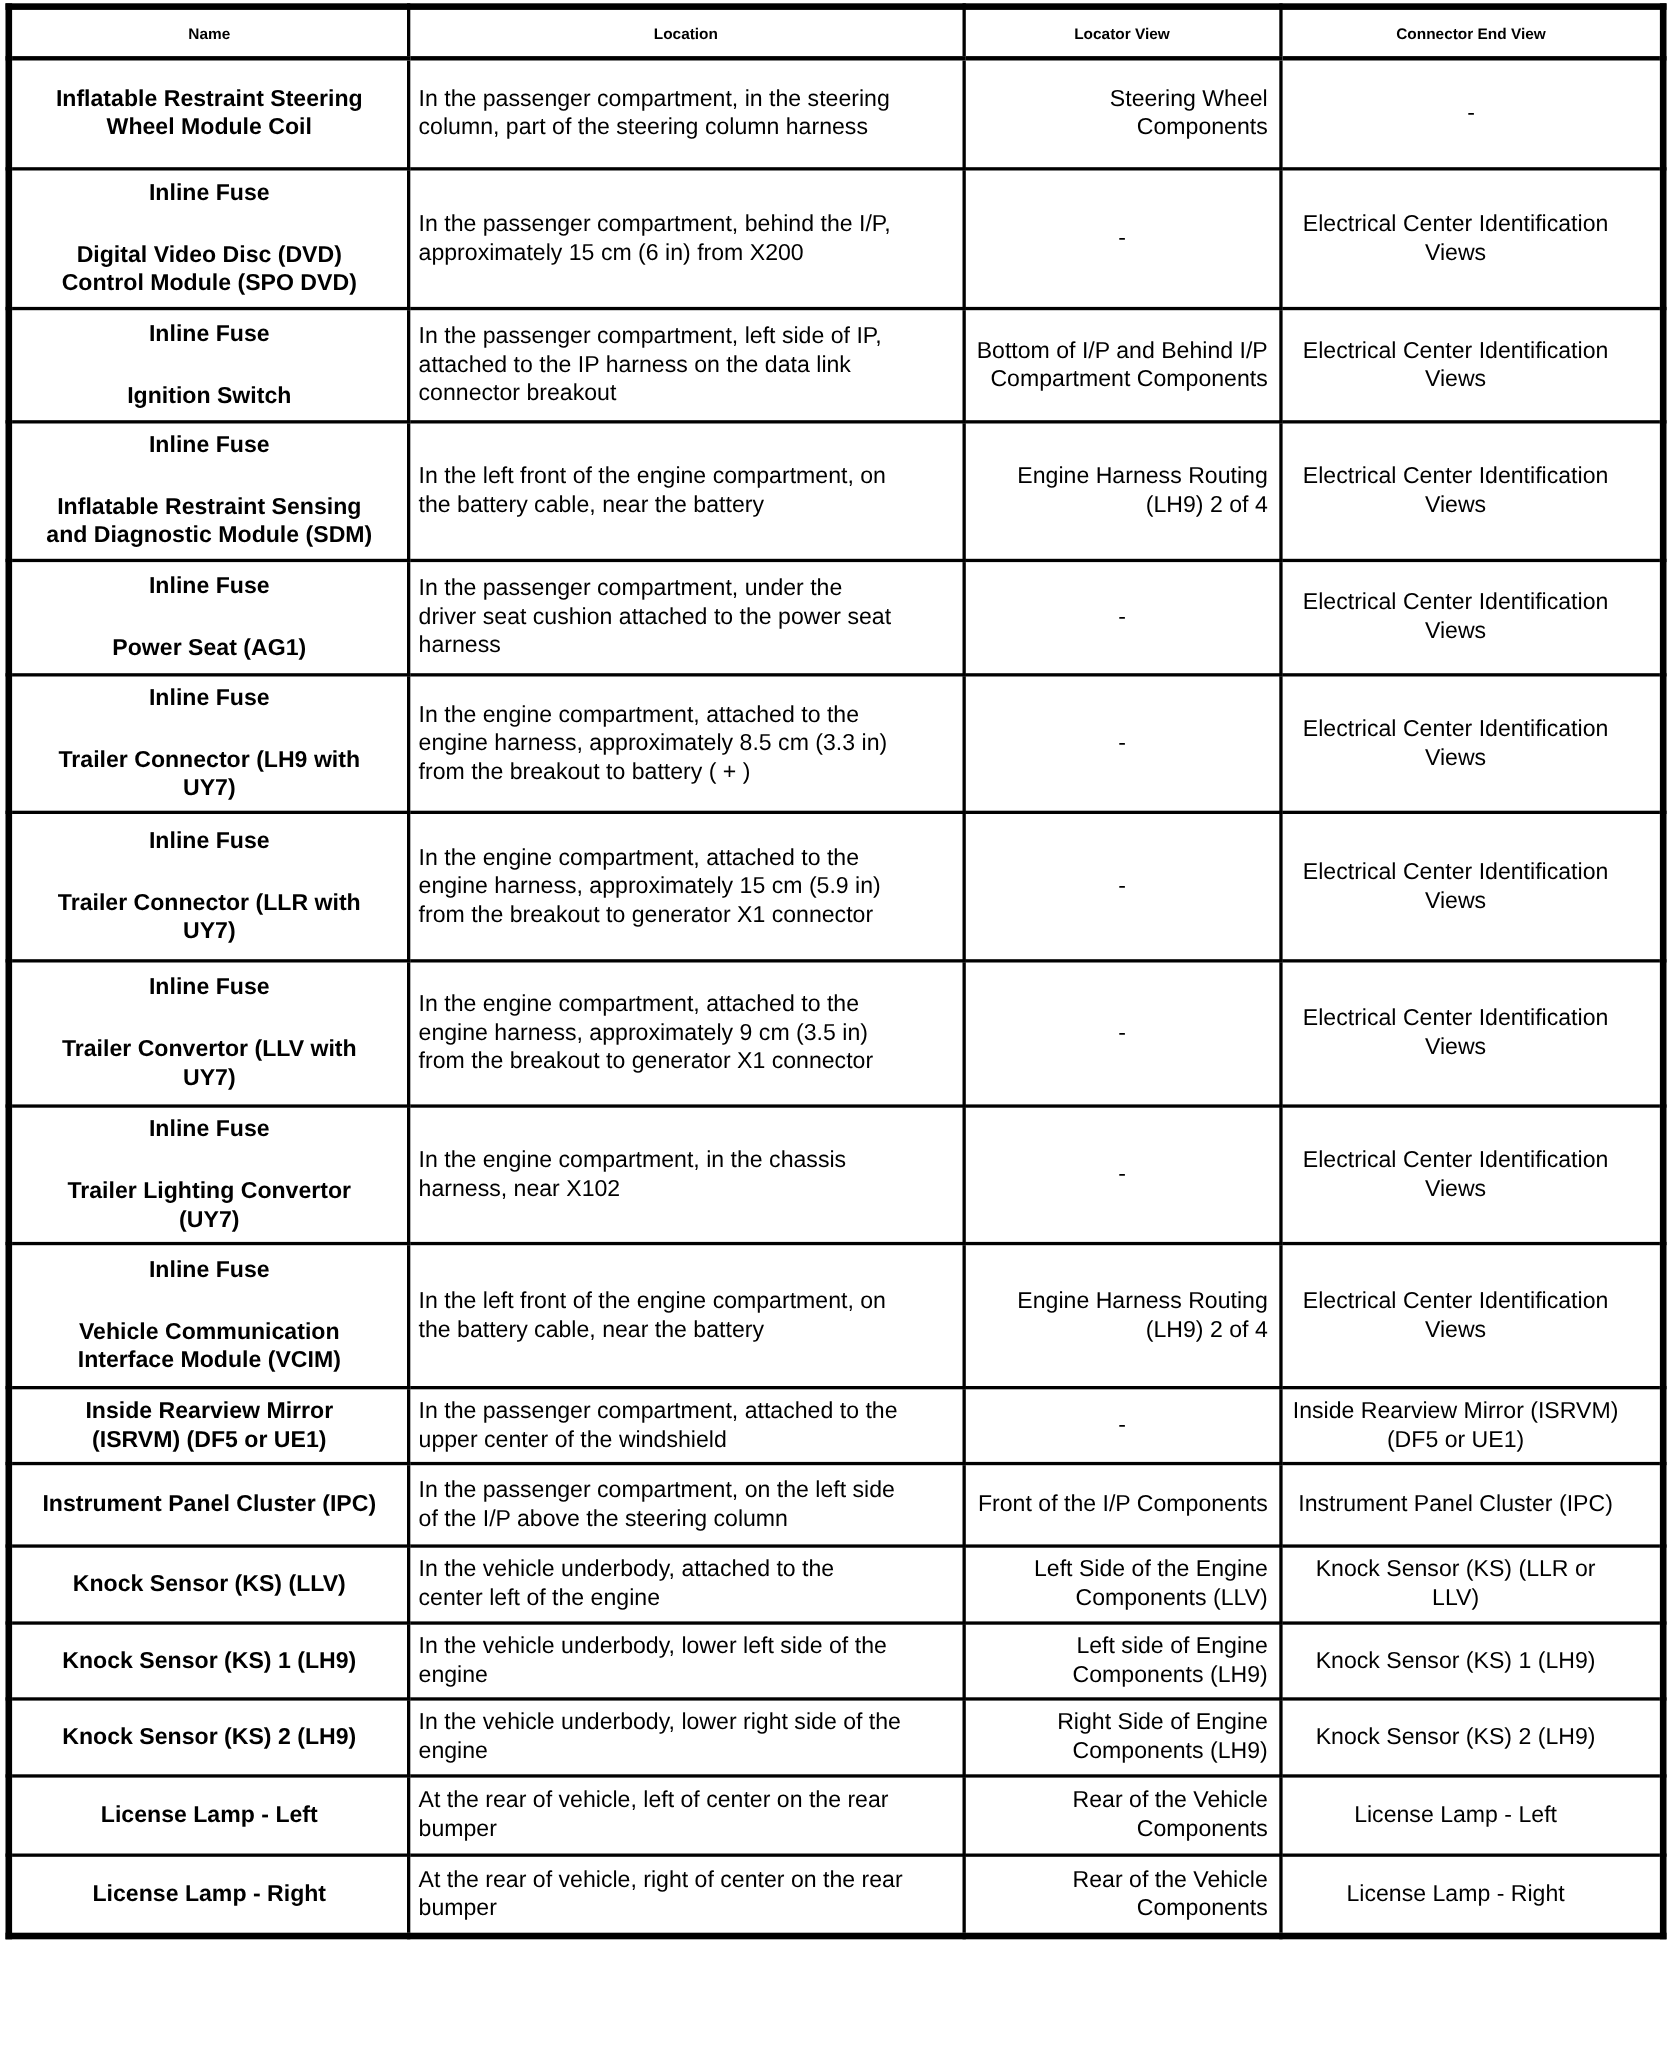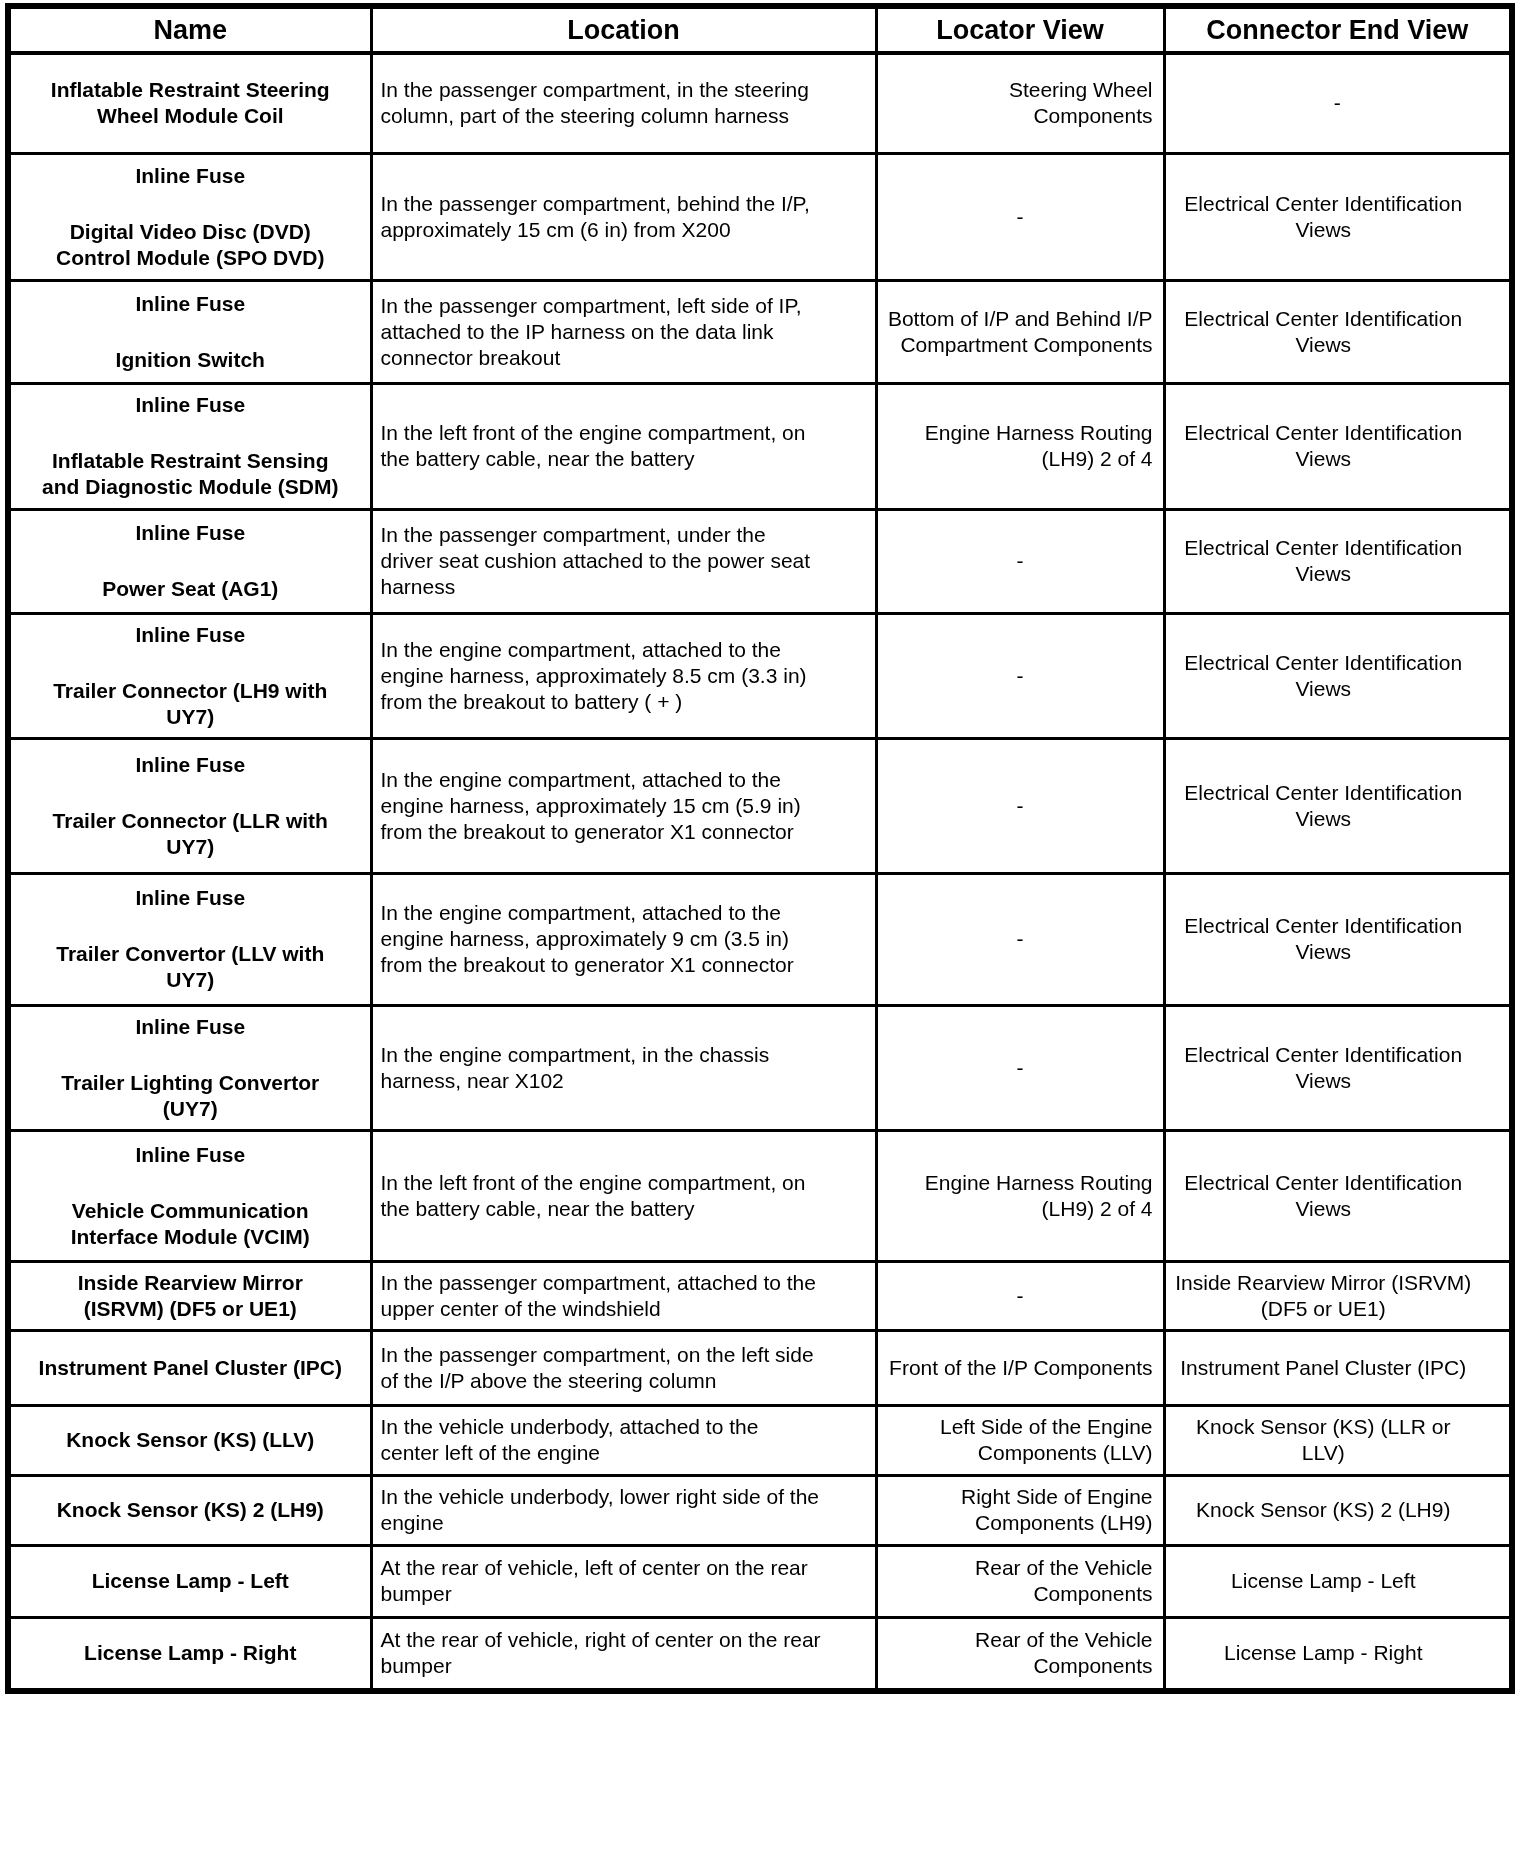--- a/index.html
+++ b/index.html
@@ -23,21 +23,21 @@
   col.c-name      { width: 363px; }
   col.c-location  { width: 505px; }
   col.c-locator   { width: 288px; }
   col.c-connector { width: 348px; }
   th, td {
     border: 3px solid #000;
     vertical-align: middle;
     overflow: hidden;
   }
   th {
-    font-size: 27px;
+    font-size: 14px;
     font-weight: bold;
     text-align: center;
     padding: 2px 4px;
     border-bottom: 4px solid #000;
   }
   td.name { text-align: center; padding: 4px 26px; font-weight: bold; }
   td.loc  { text-align: left;   padding: 4px 52px 4px 8px; }
   td.lv   { text-align: right;   padding: 4px 10px 4px 8px; }
   td.cv   { text-align: center;   padding: 4px 36px 4px 8px; }
   td.dash { text-align: center; padding: 4px; }
@@ -170,20 +170,28 @@
         <td class="cv">Instrument Panel Cluster (IPC)</td>
       </tr>
       <tr style="height:70px">
         <td class="name">
             <span class="nm">Knock Sensor (KS) (LLV)</span>
           </td>
         <td class="loc">In the vehicle underbody, attached to the center left of the engine</td>
         <td class="lv">Left Side of the Engine Components (LLV)</td>
         <td class="cv">Knock Sensor (KS) (LLR or LLV)</td>
       </tr>
+      <tr style="height:69px">
+        <td class="name">
+            <span class="nm">Knock Sensor (KS) 1 (LH9)</span>
+          </td>
+        <td class="loc">In the vehicle underbody, lower left side of the engine</td>
+        <td class="lv">Left side of Engine Components (LH9)</td>
+        <td class="cv">Knock Sensor (KS) 1 (LH9)</td>
+      </tr>
       <tr style="height:70px">
         <td class="name">
             <span class="nm">Knock Sensor (KS) 2 (LH9)</span>
           </td>
         <td class="loc">In the vehicle underbody, lower right side of the engine</td>
         <td class="lv">Right Side of Engine Components (LH9)</td>
         <td class="cv">Knock Sensor (KS) 2 (LH9)</td>
       </tr>
       <tr style="height:72px">
         <td class="name">

